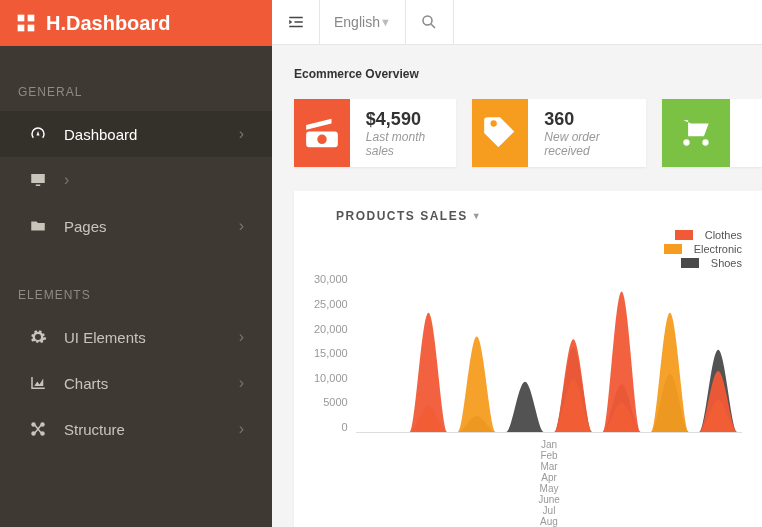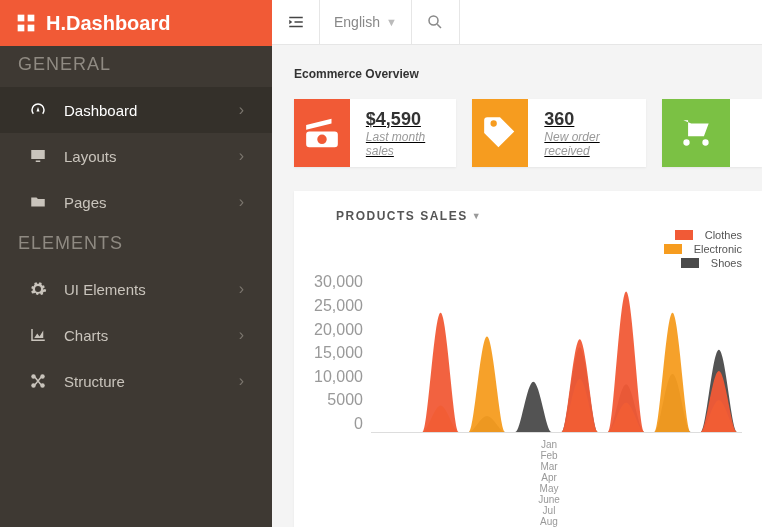--- a/index.html
+++ b/index.html
@@ -3,40 +3,40 @@
 <meta charset="utf-8">
 <style>
 * { margin: 0; padding: 0; box-sizing: border-box; }
 body { font-family: -apple-system, BlinkMacSystemFont, "Segoe UI", Arial, sans-serif; width: 762px; height: 527px; overflow: hidden; background: #f5f5f5; }
 .app { display: flex; height: 100%; }
 
 
 .sidebar { width: 272px; background: #3e3933; color: #a09a92; flex-shrink: 0; display: flex; flex-direction: column; }
 .brand { background: #f15a36; color: #fff; padding: 12px 16px; display: flex; align-items: center; gap: 10px; font-size: 20px; font-weight: 600; height: 46px; }
 .brand-icon svg { width: 20px; height: 20px; display: block; }
-.section-title { padding: 8px 18px 12px; font-size: 18px; letter-spacing: 1px; color: #8f8a82; }
+.section-title { padding: 39px 18px 12px; font-size: 12px; letter-spacing: 1px; color: #8f8a82; }
 .nav-item { display: flex; align-items: center; padding: 14px 28px; cursor: pointer; font-size: 15px; color: #c9c4bc; }
 .nav-item.active { background: #34302a; color: #fff; }
 .nav-item .ni-icon { width: 20px; display: flex; justify-content: center; margin-right: 16px; }
 .nav-item .ni-icon svg { width: 18px; height: 18px; fill: currentColor; }
 .nav-item .ni-label { flex: 1; }
 .nav-item .chev { font-size: 16px; color: #7a756d; }
 
 
 .main { flex: 1; display: flex; flex-direction: column; background: #f4f4f4; min-width: 0; }
 .topbar { height: 46px; background: #fff; display: flex; align-items: stretch; border-bottom: 1px solid #e6e6e6; }
 .tb-btn { width: 48px; display: flex; align-items: center; justify-content: center; border-right: 1px solid #e6e6e6; cursor: pointer; color: #444; }
-.tb-lang { padding: 0 14px; display: flex; align-items: center; gap: 6px; border-right: 1px solid #e6e6e6; cursor: pointer; color: #888; font-size: 14px; }
+.tb-lang { padding: 0 14px; display: flex; align-items: center; border-right: 1px solid #e6e6e6; cursor: pointer; color: #888; font-size: 14px; }
 .tb-lang .caret { color: #bbb; font-size: 11px; }
 .tb-search { width: 48px; display: flex; align-items: center; justify-content: center; border-right: 1px solid #e6e6e6; cursor: pointer; color: #888; }
 
 .content { padding: 22px 0 0 22px; overflow: hidden; }
 .page-title { font-size: 12px; font-weight: 700; color: #333; margin-bottom: 18px; }
 
-.cards { display: flex; gap: 16px; margin-bottom: 24px; text-decoration: underline; }
+.cards { display: flex; gap: 16px; margin-bottom: 24px; }
 .card { background: #fff; display: flex; align-items: center; box-shadow: 0 1px 2px rgba(0,0,0,0.06); height: 68px; }
 .card-icon { width: 68px; height: 68px; display: flex; align-items: center; justify-content: center; color: #fff; }
 .card-icon svg { width: 38px; height: 38px; fill: #fff; }
 .card-body { padding: 0 16px; }
 .card-val { font-size: 18px; font-weight: 700; color: #333; }
 .card-sub { font-size: 12px; color: #999; font-style: italic; }
 .c1 .card-icon { background: #f15a36; }
 .c2 .card-icon { background: #f69c1f; }
 .c3 .card-icon { background: #7bc144; }
 
@@ -48,21 +48,21 @@
 .pager { margin-left: auto; display: flex; gap: 14px; font-size: 12px; align-items: center; }
 .pager span { color: #aaa; cursor: pointer; }
 .pager span.active { color: #f15a36; }
 .pager .pg-more { color: #999; font-size: 14px; }
 
 .legend { display: flex; flex-direction: column; gap: 2px; align-items: flex-end; font-size: 11px; color: #555; margin-bottom: 4px; }
 .legend .lg { display: flex; align-items: center; gap: 12px; }
 .legend .sw { width: 18px; height: 10px; }
 
 .chart-wrap { display: flex; }
-.yaxis { display: flex; flex-direction: column; justify-content: space-between; align-items: flex-end; height: 160px; font-size: 16px; color: #999; padding-right: 8px; }
+.yaxis { display: flex; flex-direction: column; justify-content: space-between; align-items: flex-end; height: 160px; font-size: 11px; color: #999; padding-right: 8px; }
 .plot { position: relative; flex: 1; height: 160px; border-bottom: 1px solid #ddd; min-width: 0; }
 .plot svg { width: 100%; height: 100%; display: block; }
 .xaxis { display: flex; padding-left: 42px; font-size: 10px; color: #999; margin-top: 6px; flex-direction: column; }
 .xaxis span { flex: 1; text-align: center; }
 
 </style>
 </head>
 <body>
 
 <div class="app">
@@ -89,21 +89,20 @@
         </span>
       <span class="ni-label">Dashboard</span>
       <span class="chev">›</span>
     </div>
     <div class="nav-item">
       <span class="ni-icon">
           <svg viewBox="0 0 24 24">
             <path d="M3 4h18v12H3zM9 20h6v-2H9z"></path>
           </svg>
         </span>
-      <span class="ni-label">Layouts</span>
       <span class="chev">›</span>
     </div>
     <div class="nav-item">
       <span class="ni-icon">
           <svg viewBox="0 0 24 24">
             <path d="M3 6h7l2 2h9v10H3z"></path>
           </svg>
         </span>
       <span class="ni-label">Pages</span>
       <span class="chev">›</span>

